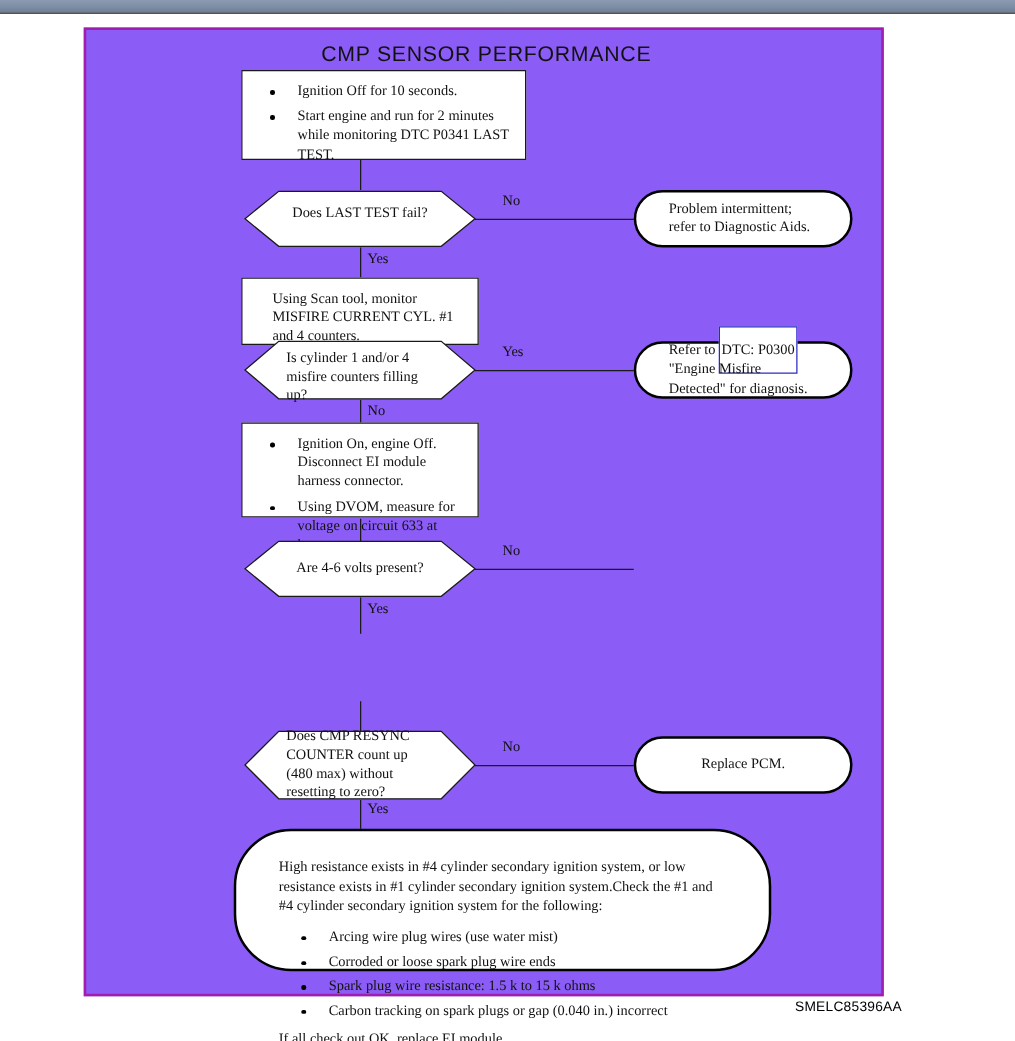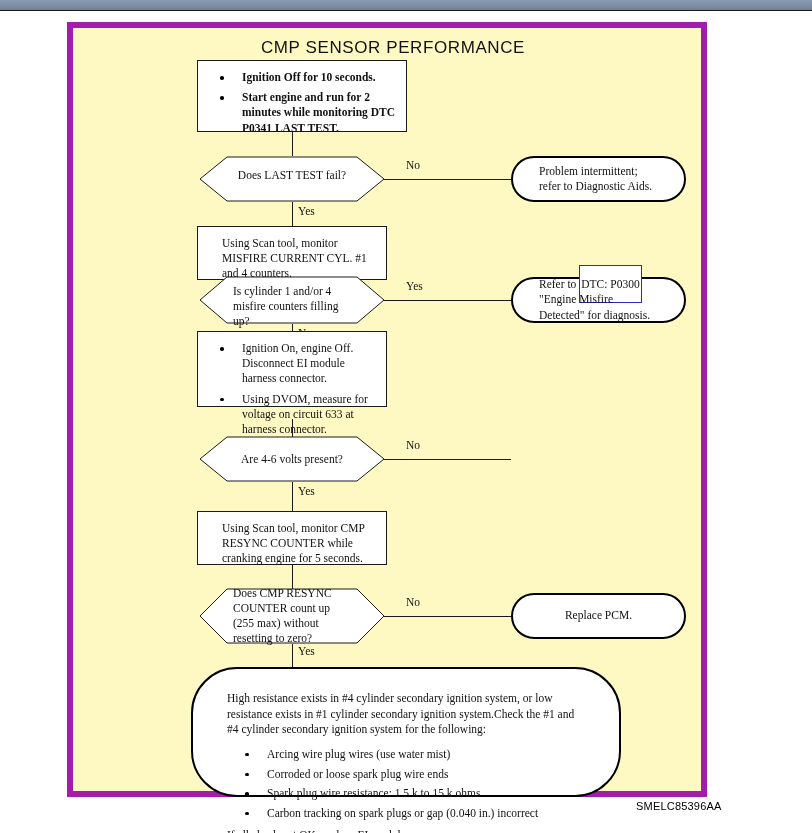--- a/index.html
+++ b/index.html
@@ -18,22 +18,22 @@
     position: absolute;
     left: 0; top: 0;
     width: 812px; height: 10px;
     background: linear-gradient(to bottom, #8b9bb0 0%, #7b8ca4 60%, #6d7f98 100%);
     border-bottom: 1px solid #1c1c1c;
   }
   #page-frame {
     position: absolute;
     left: 67px; top: 22px;
     width: 640px; height: 775px;
-    border: 6px solid #a21caf;
-    background: #fef9c3;
+    border: 2px solid #a21caf;
+    background: #8b5cf6;
     box-sizing: border-box;
   }
   #doc-code {
     position: absolute;
     left: 636px; top: 800px;
     font-family: "Liberation Sans", sans-serif;
     font-size: 11px;
     color: #000;
     letter-spacing: .2px;
     white-space: nowrap;
@@ -147,21 +147,21 @@
 </style>
 </head>
 <body>
 
 <div id="topbar"></div>
 
 <div id="page-frame">
 
   <div id="title">CMP SENSOR PERFORMANCE</div>
 
-  <div class="node proc" style="left:124px; top:32px; width:210px; height:72px;font-weight:bold;">
+  <div class="node proc" style="left:124px; top:32px; width:228px; height:72px;">
     <ul class="bullets">
       <li>Ignition Off for 10 seconds.</li>
       <li>Start engine and run for 2 minutes while monitoring DTC P0341 LAST TEST.</li>
     </ul>
   </div>
 
   <div class="vline" style="left:219px; top:104px; height:24px;"></div>
 
   <div class="decision centered" style="left:126px; top:128px; width:186px; height:37px;">
     <svg width="186" height="46" viewBox="0 0 186 46">
@@ -198,21 +198,21 @@
 
   <div class="node terminal" style="left:438px; top:249px; width:175px; height:46px;">
     <span><span>Refer to</span>
       <span class="link-ref">DTC: P0300</span>
       <span>"Engine Misfire Detected" for diagnosis.</span></span>
   </div>
 
   <div class="vline" style="left:219px; top:296px; height:26px;"></div>
   <span class="conn-label" style="left:225px; top:299px;">No</span>
 
-  <div class="node proc" style="left:124px; top:303px; width:190px; height:76px;">
+  <div class="node proc" style="left:124px; top:314px; width:190px; height:76px;">
     <ul class="bullets">
       <li>Ignition On, engine Off. Disconnect EI module harness connector.</li>
       <li>Using DVOM, measure for voltage on circuit 633 at harness connector.</li>
     </ul>
   </div>
 
   <div class="vline" style="left:219px; top:391px; height:27px;"></div>
 
   <div class="decision centered" style="left:126px; top:408px; width:186px; height:46px;">
     <svg width="186" height="46" viewBox="0 0 186 46">
@@ -221,44 +221,41 @@
     <div class="dtext">Are 4-6 volts present?</div>
   </div>
 
   <div class="hline" style="left:311px; top:431px; width:127px;"></div>
   <span class="conn-label" style="left:333px; top:411px;">No</span>
 
 
   <div class="vline" style="left:219px; top:454px; height:29px;"></div>
   <span class="conn-label" style="left:225px; top:457px;">Yes</span>
 
-  <div class="node proc" style="left:124px; top:483px; width:190px; height:54px;">
-    <div class="plain">Using Scan tool, monitor CMP RESYNC COUNTER while cranking engine for 5 seconds.</div>
-  </div>
 
   <div class="vline" style="left:219px; top:537px; height:31px;"></div>
 
   <div class="decision" style="left:126px; top:560px; width:186px; height:56px;">
     <svg width="186" height="56" viewBox="0 0 186 56">
       <polygon points="28,1 158,1 185,28 158,55 28,55 1,28" fill="#fff" stroke="#1a1a1a" stroke-width="1"></polygon>
     </svg>
-    <div class="dtext">Does CMP RESYNC COUNTER count up (255 max) without resetting to zero?</div>
+    <div class="dtext">Does CMP RESYNC COUNTER count up (480 max) without resetting to zero?</div>
   </div>
 
   <div class="hline" style="left:311px; top:588px; width:127px;"></div>
   <span class="conn-label" style="left:333px; top:568px;">No</span>
 
   <div class="node terminal center" style="left:438px; top:565px; width:175px; height:46px;">
     <span>Replace PCM.</span>
   </div>
 
   <div class="vline" style="left:219px; top:616px; height:23px;"></div>
   <span class="conn-label" style="left:225px; top:617px;">Yes</span>
 
-  <div class="node bigbox" style="left:118px; top:639px; width:430px; height:130px;">
+  <div class="node bigbox" style="left:118px; top:639px; width:430px; height:114px;">
     <p>High resistance exists in #4 cylinder secondary ignition system, or low resistance exists in #1 cylinder secondary ignition system.Check the #1 and #4 cylinder secondary ignition system for the following:</p>
     <ul class="bullets">
       <li>Arcing wire plug wires (use water mist)</li>
       <li>Corroded or loose spark plug wire ends</li>
       <li>Spark plug wire resistance: 1.5 k to 15 k ohms</li>
       <li>Carbon tracking on spark plugs or gap (0.040 in.) incorrect</li>
     </ul>
     <p>If all check out OK, replace EI module.</p>
   </div>
 

